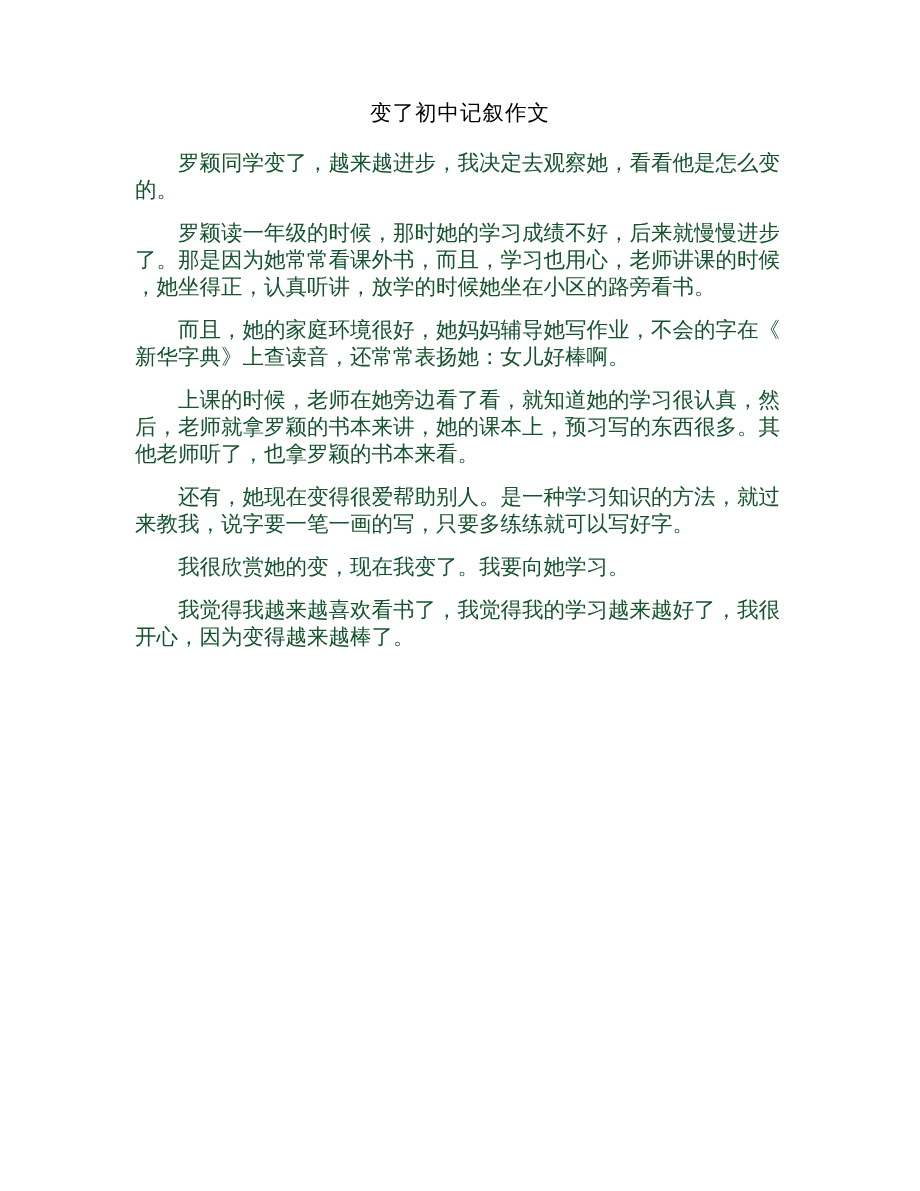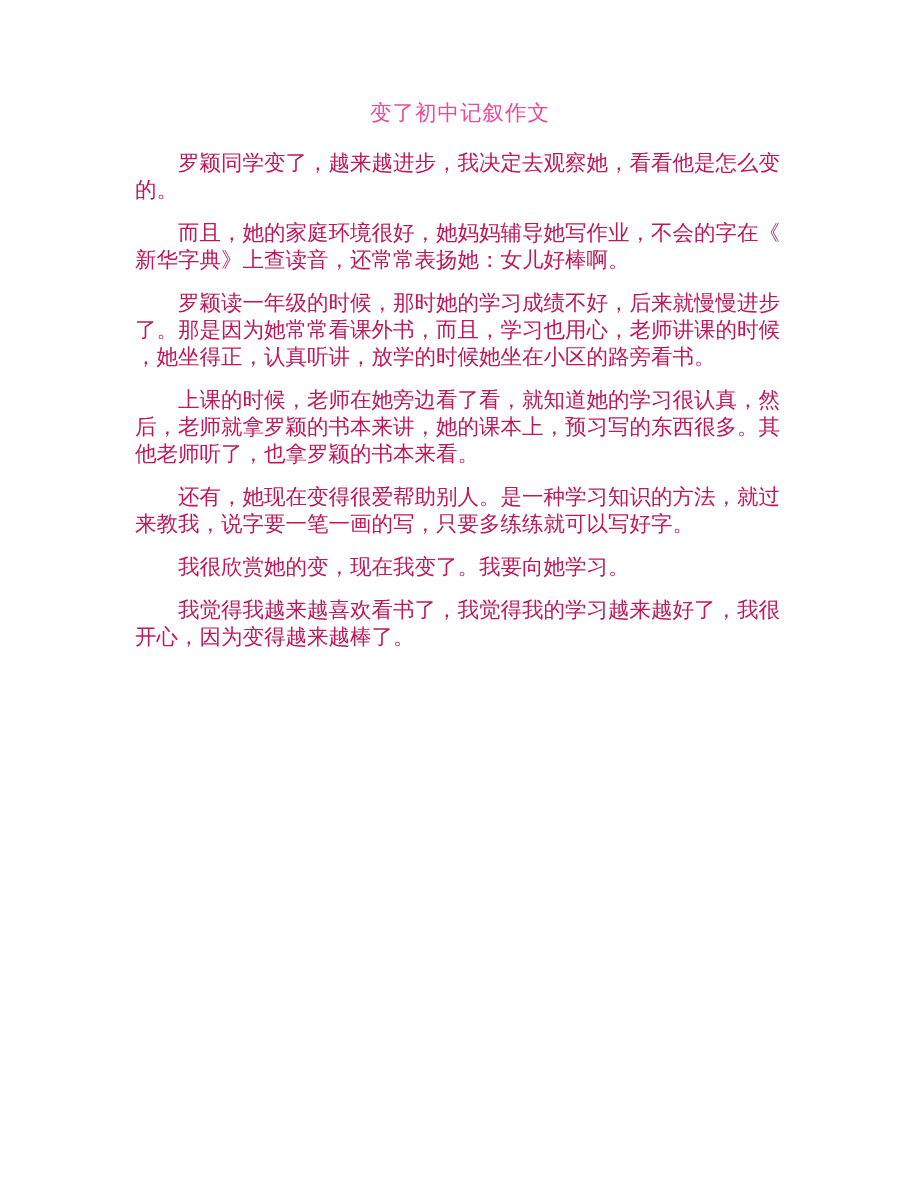--- a/index.html
+++ b/index.html
@@ -21,43 +21,43 @@
       font-family: "Liberation Serif", "DejaVu Serif", serif;
       color: #1f1f1f;
     }
     .doc-title {
       font-size: 21.5px;
       font-weight: 400;
       text-align: center;
       margin: 0 0 23px 0;
       line-height: 27px;
       letter-spacing: 1px;
-      color: #ec4899;
+      color: #000000;
     }
     .doc-body {
       width: 650px;
     }
     .para {
       font-size: 21.5px;
       line-height: 27px;
       margin: 0 0 16px 0;
       text-indent: 2em;
       text-align: left;
       word-break: break-all;
       line-break: anywhere;
-      color: #be185d;
+      color: #14532d;
     }
   </style>
 </head>
 <body>
 
 <div class="page">
   <h1 class="doc-title">变了初中记叙作文</h1>
   <div class="doc-body" id="document-body">
       <p class="para">罗颖同学变了，越来越进步，我决定去观察她，看看他是怎么变的。</p>
+      <p class="para">罗颖读一年级的时候，那时她的学习成绩不好，后来就慢慢进步了。那是因为她常常看课外书，而且，学习也用心，老师讲课的时候，她坐得正，认真听讲，放学的时候她坐在小区的路旁看书。</p>
       <p class="para">而且，她的家庭环境很好，她妈妈辅导她写作业，不会的字在《新华字典》上查读音，还常常表扬她：女儿好棒啊。</p>
-      <p class="para">罗颖读一年级的时候，那时她的学习成绩不好，后来就慢慢进步了。那是因为她常常看课外书，而且，学习也用心，老师讲课的时候，她坐得正，认真听讲，放学的时候她坐在小区的路旁看书。</p>
       <p class="para">上课的时候，老师在她旁边看了看，就知道她的学习很认真，然后，老师就拿罗颖的书本来讲，她的课本上，预习写的东西很多。其他老师听了，也拿罗颖的书本来看。</p>
       <p class="para">还有，她现在变得很爱帮助别人。是一种学习知识的方法，就过来教我，说字要一笔一画的写，只要多练练就可以写好字。</p>
       <p class="para">我很欣赏她的变，现在我变了。我要向她学习。</p>
       <p class="para">我觉得我越来越喜欢看书了，我觉得我的学习越来越好了，我很开心，因为变得越来越棒了。</p>
     </div>
 </div>
 
 </body></html>

